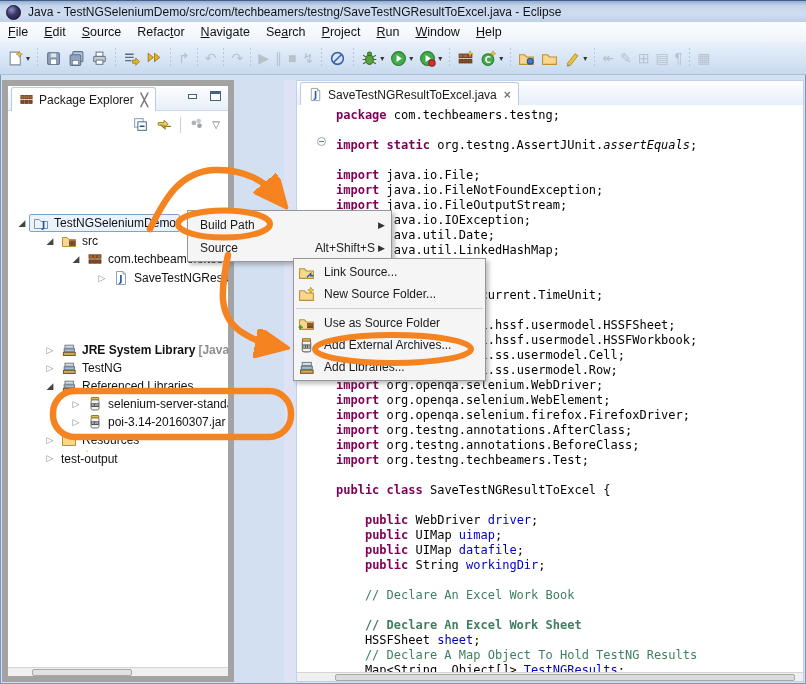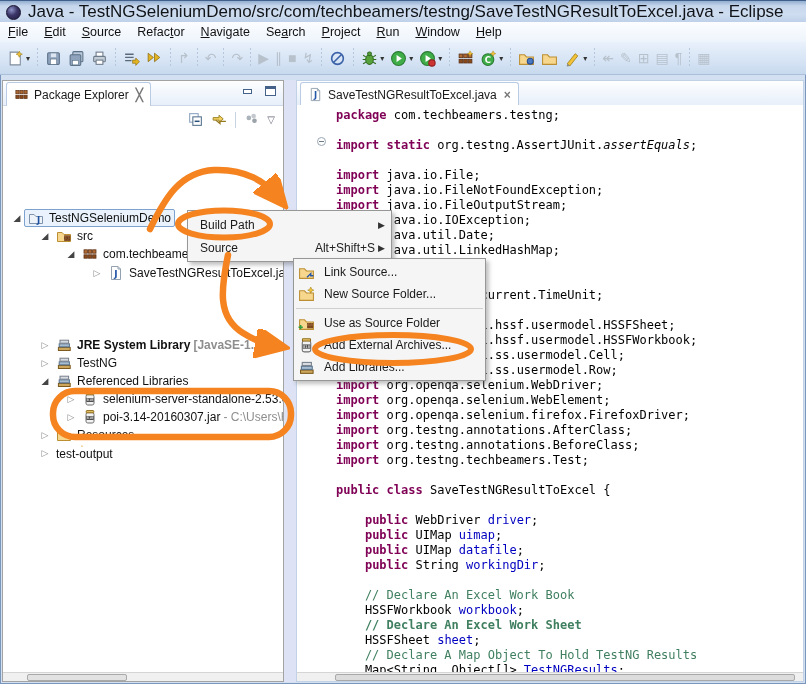--- a/index.html
+++ b/index.html
@@ -6,41 +6,41 @@
   #win{position:relative;width:806px;height:684px;overflow:hidden;
        font-family:"Liberation Sans",sans-serif;background:#d3e0f1;
        box-shadow:inset 0 0 0 1px #7a96bd;}
   
   #titlebar{position:absolute;left:0;top:0;width:806px;height:22px;
     background:linear-gradient(#93aed0 0%,#c6d6ec 22%,#cfddf0 60%,#bccfe8 100%);
     border-top:1px solid #41608c;display:flex;align-items:center;}
   #winicon{width:15px;height:15px;margin:0 7px 0 6px;border-radius:50%;
     background:radial-gradient(circle at 35% 30%,#8f94c9 0%,#3b3566 45%,#201b40 100%);
     border:1px solid #17132e;box-sizing:border-box;}
-  #title{font-size:17px;color:#101418;}
+  #title{font-size:12px;color:#101418;}
   
   #menubar{position:absolute;left:0;top:22px;width:806px;height:20px;
     background:linear-gradient(#fbfdff,#eef4fc);border-bottom:1px solid #d7e2f0;
     display:flex;align-items:center;font-size:12.5px;color:#111;}
   .menu-item{padding:2px 8px;cursor:default;}
   .menu-item u{text-decoration:underline;}
   
   #toolbar{position:absolute;left:0;top:42px;width:806px;height:33px;
     background:linear-gradient(#e9f1fb,#d2e1f3 70%,#c7d9ee);
     border-bottom:1px solid #aabfd9;display:flex;align-items:center;padding-left:4px;box-sizing:border-box;}
   .tbtn{display:inline-flex;align-items:center;height:24px;padding:0 2px;margin:0 1px;}
   .tbtn .i16{width:17px;height:17px;}
   .tbtn .dd{font-size:8px;color:#333;margin-left:2px;}
   .tbtn .glyph{font-size:14px;line-height:16px;color:#5a6a7a;}
   .tbtn.dis .glyph{color:#b7c1cc;}
   .tsep{width:1px;height:20px;margin:0 4px;
     background:repeating-linear-gradient(#b6c6dc 0 2px,transparent 2px 4px);}
   
-  #pe{position:absolute;left:2px;top:80px;width:282px;bottom:2px;background:#fff;
-      border:1px solid #a3a3a3;box-sizing:border-box;}
+  #pe{position:absolute;left:2px;top:80px;width:232px;bottom:2px;background:#fff;
+      border:6px solid #a3a3a3;box-sizing:border-box;}
   #sash{position:absolute;left:284px;top:80px;width:12px;bottom:2px;background:#dde3f5;}
   #ed{position:absolute;left:296px;top:80px;right:2px;bottom:2px;background:#fff;
       border:1px solid #c2d2e6;box-sizing:border-box;}
   .tabrow{position:absolute;left:0;top:0;right:0;height:24px;
     background:linear-gradient(#fdfeff,#e7eff9);border-bottom:1px solid #cdd9ea;}
   .tab{position:absolute;left:3px;top:1px;height:23px;display:flex;align-items:center;
     background:#fff;border:1px solid #b9cce4;border-bottom:none;border-radius:3px 3px 0 0;
     padding:0 7px;font-size:12px;color:#1a1a1a;}
   .tab .i16{width:15px;height:15px;margin-right:5px;}
   .tab .x{margin-left:7px;color:#777;font-size:12px;font-weight:bold;}
@@ -426,21 +426,20 @@
         <div class="cline" style="top: 303px;"><span class="k">import</span><span class="p"> org.openqa.selenium.firefox.FirefoxDriver;</span></div>
         <div class="cline" style="top: 318px;"><span class="k">import</span><span class="p"> org.testng.annotations.AfterClass;</span></div>
         <div class="cline" style="top: 333px;"><span class="k">import</span><span class="p"> org.testng.annotations.BeforeClass;</span></div>
         <div class="cline" style="top: 348px;"><span class="k">import</span><span class="p"> org.testng.techbeamers.Test;</span></div>
         <div class="cline" style="top: 378px;"><span class="k">public class</span><span class="p"> SaveTestNGResultToExcel {</span></div>
         <div class="cline" style="top: 408px;"><span class="p">    </span><span class="k">public</span><span class="p"> WebDriver </span><span class="f">driver</span><span class="p">;</span></div>
         <div class="cline" style="top: 423px;"><span class="p">    </span><span class="k">public</span><span class="p"> UIMap </span><span class="f">uimap</span><span class="p">;</span></div>
         <div class="cline" style="top: 438px;"><span class="p">    </span><span class="k">public</span><span class="p"> UIMap </span><span class="f">datafile</span><span class="p">;</span></div>
         <div class="cline" style="top: 453px;"><span class="p">    </span><span class="k">public</span><span class="p"> String </span><span class="f">workingDir</span><span class="p">;</span></div>
         <div class="cline" style="top: 483px;"><span class="c">    // Declare An Excel Work Book</span></div>
-        <div class="cline" style="top: 498px;"><span class="p">    HSSFWorkbook </span><span class="f">workbook</span><span class="p">;</span></div>
         <div class="cline" style="top: 513px; font-weight: bold;"><span class="c">    // Declare An Excel Work Sheet</span></div>
         <div class="cline" style="top: 528px;"><span class="p">    HSSFSheet </span><span class="f">sheet</span><span class="p">;</span></div>
         <div class="cline" style="top: 543px;"><span class="c">    // Declare A Map Object To Hold TestNG Results</span></div>
         <div class="cline" style="top: 558px;"><span class="p">    Map&lt;String, Object[]&gt; </span><span class="f">TestNGResults</span><span class="p">;</span></div>
       </div>
     <div class="hscroll">
         <div class="thumb"></div>
       </div>
   </div>
 

